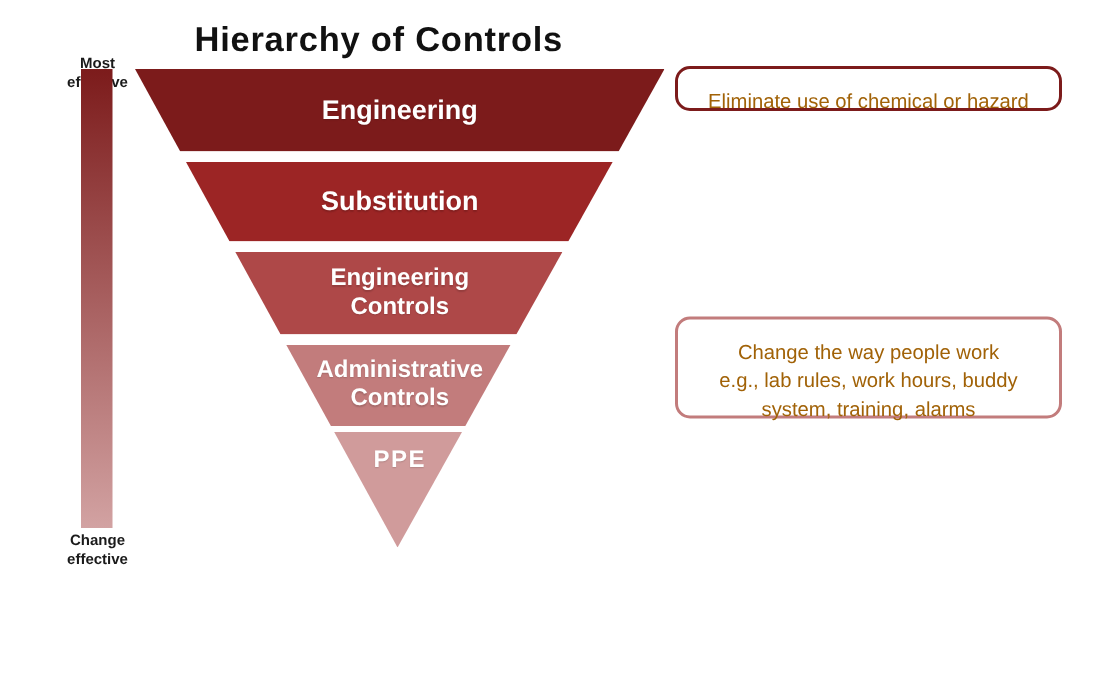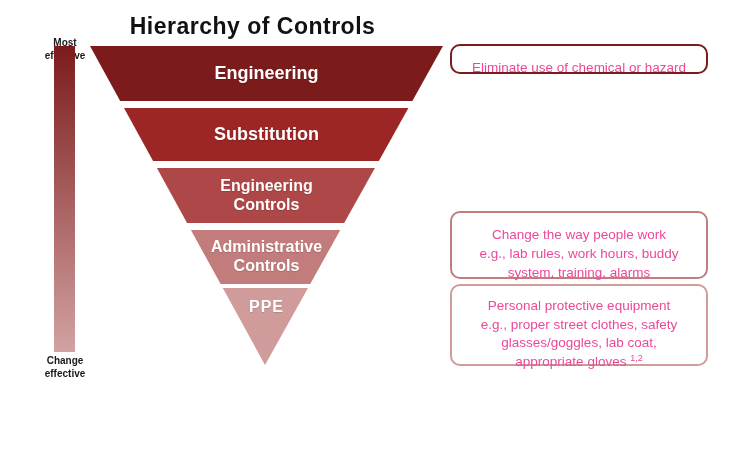--- a/index.html
+++ b/index.html
@@ -82,21 +82,21 @@
     display: flex;
     align-items: center;
     justify-content: center;
     padding: 2px 6px;
   }
   .desc-text {
     width: 100%;
     text-align: center;
     font-size: 13.5px;
     line-height: 1.38;
-    color: #ec4899;
+    color: #a16207;
     white-space: pre-line;
   }
   .desc-text sup { font-size: 9px; vertical-align: super; line-height: 0; }
   .desc-box-1 { top: 0;     height: 30px; }
   .desc-box-2 { top: 36px;  height: 53px; }
   .desc-box-3 { top: 93px;  height: 68px; }
   .desc-box-4 { top: 167px; height: 68px; }
   .desc-box-5 { top: 240px; height: 82px; }
 </style>
 </head>
@@ -140,23 +140,15 @@
         <span>Eliminate use of chemical or hazard</span>
       </div>
     </div>
     <div class="desc-box desc-box-4" style="border-color: rgb(194, 124, 124);">
       <div class="desc-text">
         <span>Change the way people work
 e.g., lab rules, work hours, buddy
 system, training, alarms</span>
       </div>
     </div>
-    <div class="desc-box desc-box-5" style="border-color: rgb(208, 155, 155);">
-      <div class="desc-text">
-        <span>Personal protective equipment
-e.g., proper street clothes, safety
-glasses/goggles, lab coat,
-appropriate gloves </span><sup>1,2</sup>
-      </div>
-    </div>
   </div>
 
 </div>
 
 </body></html>

